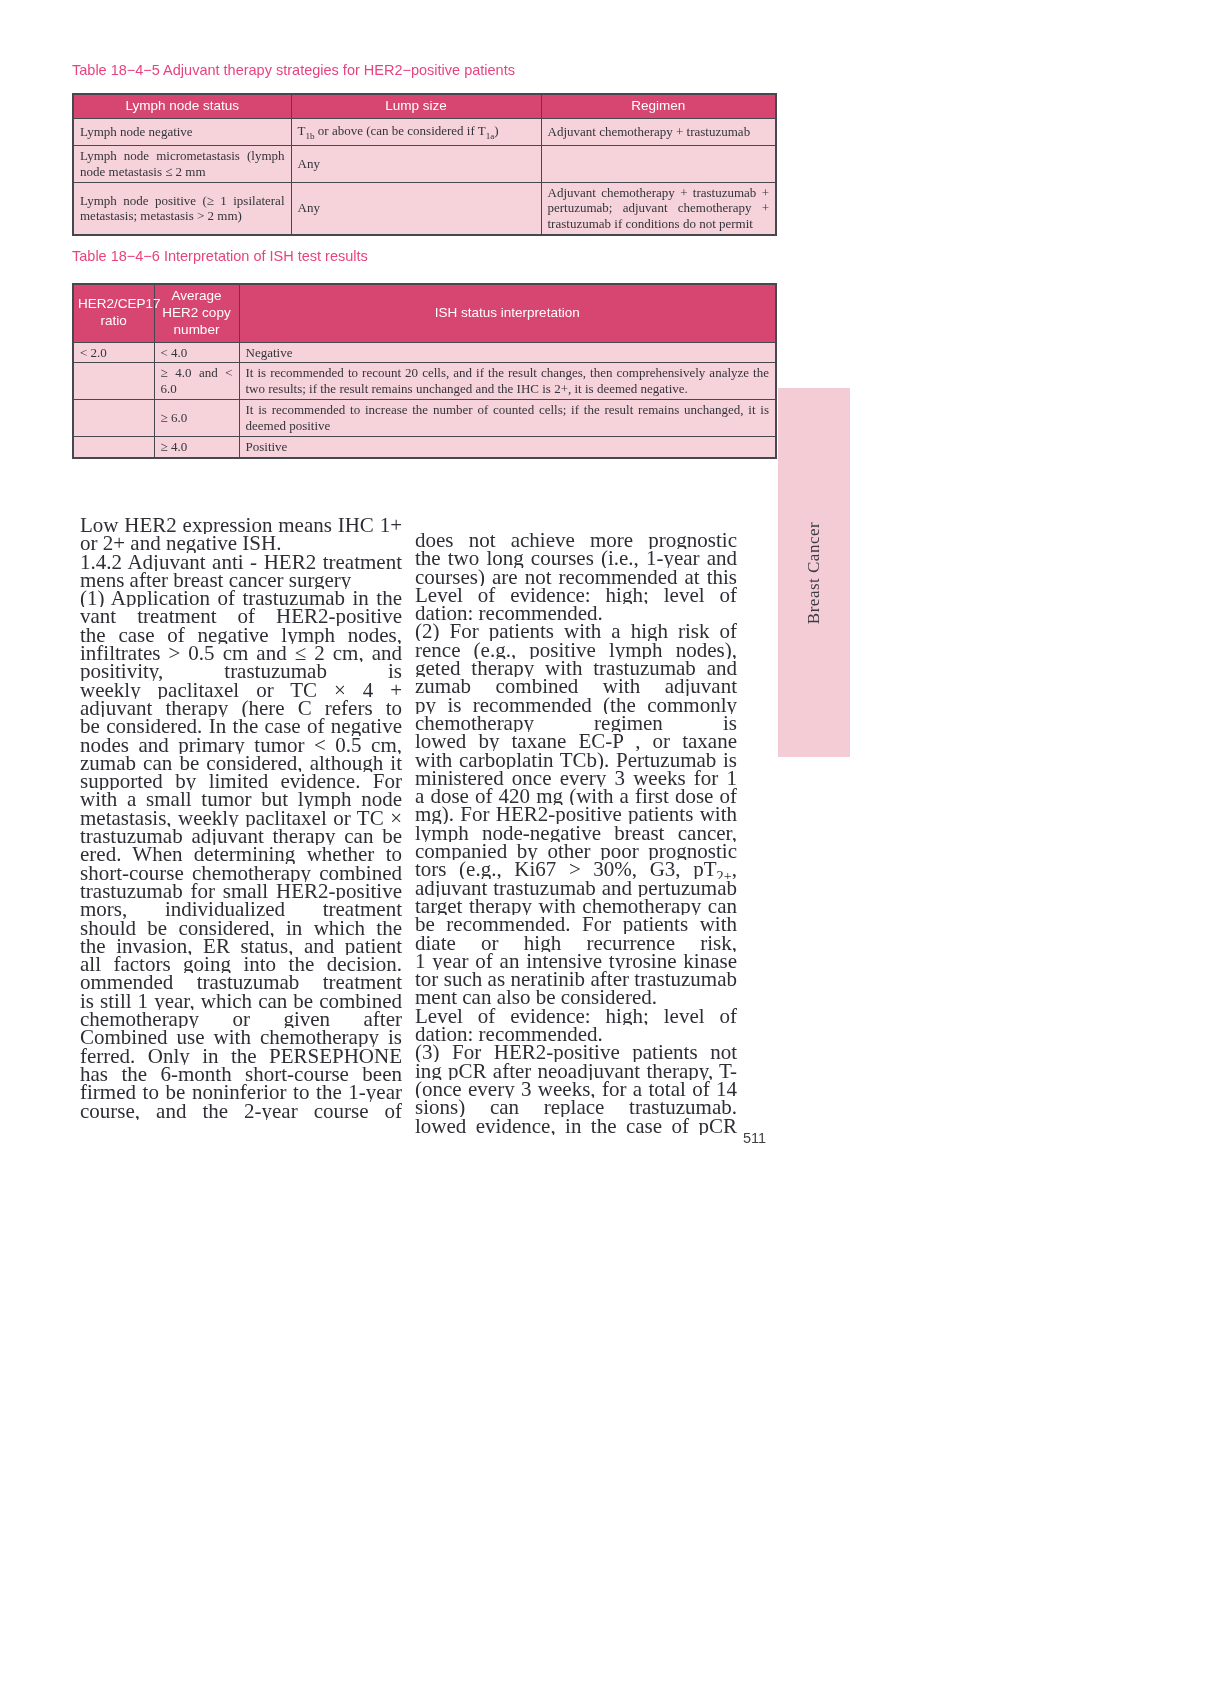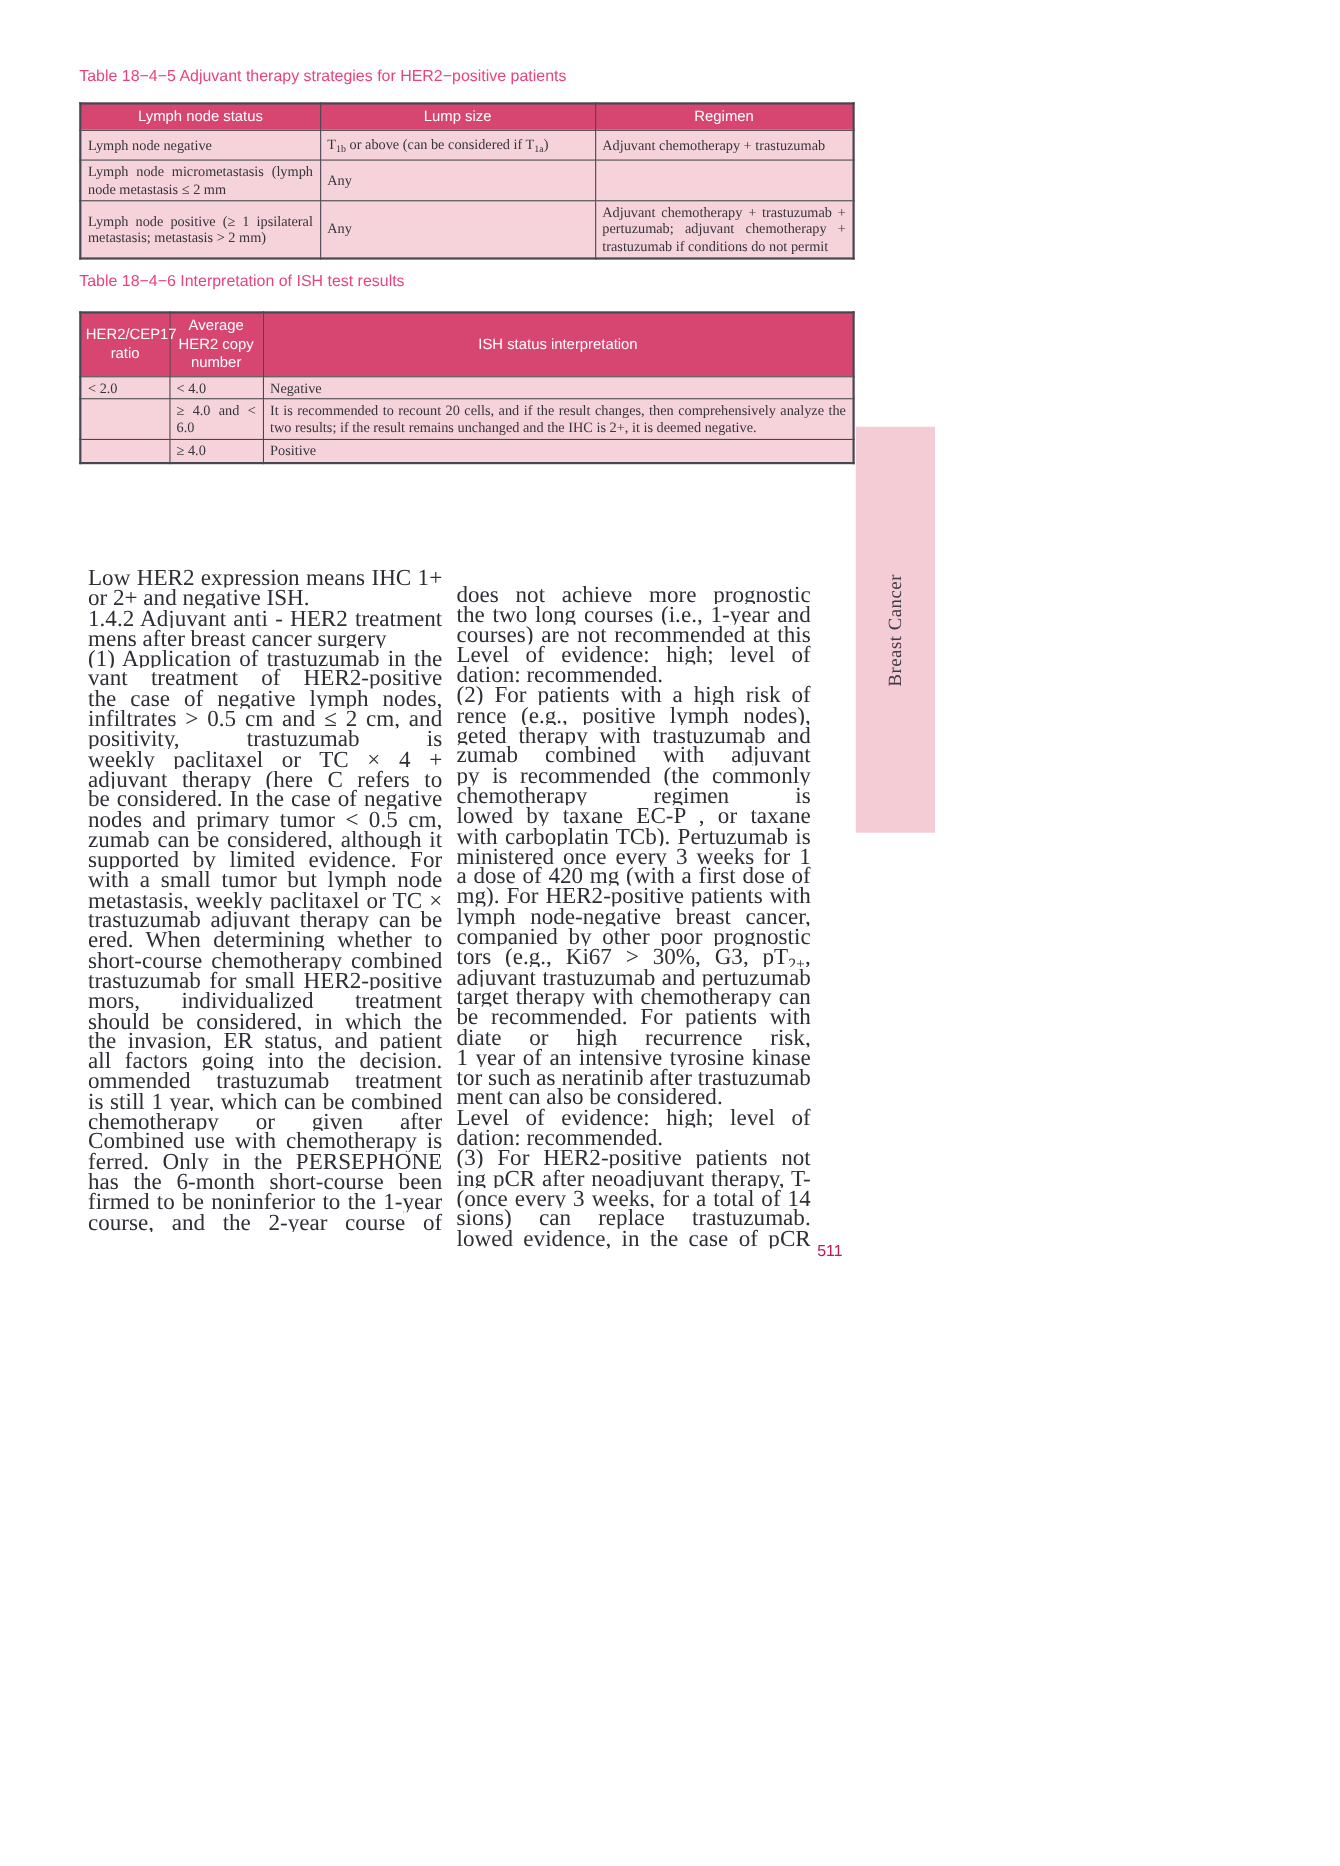--- a/index.html
+++ b/index.html
@@ -46,21 +46,21 @@
     display:flex;align-items:center;justify-content:center;
   }
   .side-tab span{
     transform:rotate(-90deg);white-space:nowrap;
     font-family:"Liberation Serif",serif;font-size:17px;color:#3b3b45;letter-spacing:0.5px;
   }
 
   
   .page-num{
     left:72px;top:1130px;width:694px;text-align:right;
-    font-family:"Liberation Sans",sans-serif;font-size:14.5px;color:#be185d;
+    font-family:"Liberation Sans",sans-serif;font-size:14.5px;color:#404040;
   }
 </style>
 </head>
 <body>
 
 <div class="abs tbl-title" style="top:62px">Table 18−4−5 Adjuvant therapy strategies for HER2−positive patients</div>
 
 <table class="dt abs" id="table1" style="left:72px;top:93px">
   <colgroup>
       <col style="width:218px">
@@ -111,20 +111,25 @@
   <tbody>
       <tr>
         <td>&lt; 2.0</td>
         <td>&lt; 4.0</td>
         <td>Negative</td>
       </tr>
       <tr>
         <td></td>
         <td>≥ 4.0 and &lt; 6.0</td>
         <td>It is recommended to recount 20 cells, and if the result changes, then comprehensively analyze the two results; if the result remains unchanged and the IHC is 2+, it is deemed negative.</td>
+      </tr>
+      <tr>
+        <td></td>
+        <td>≥ 6.0</td>
+        <td>It is recommended to increase the number of counted cells; if the result remains unchanged, it is deemed positive</td>
       </tr>
       <tr>
         <td></td>
         <td>≥ 4.0</td>
         <td>Positive</td>
       </tr>
     </tbody>
 </table>
 
 <div class="abs col" id="left-col" style="left:80px;top:516px">

